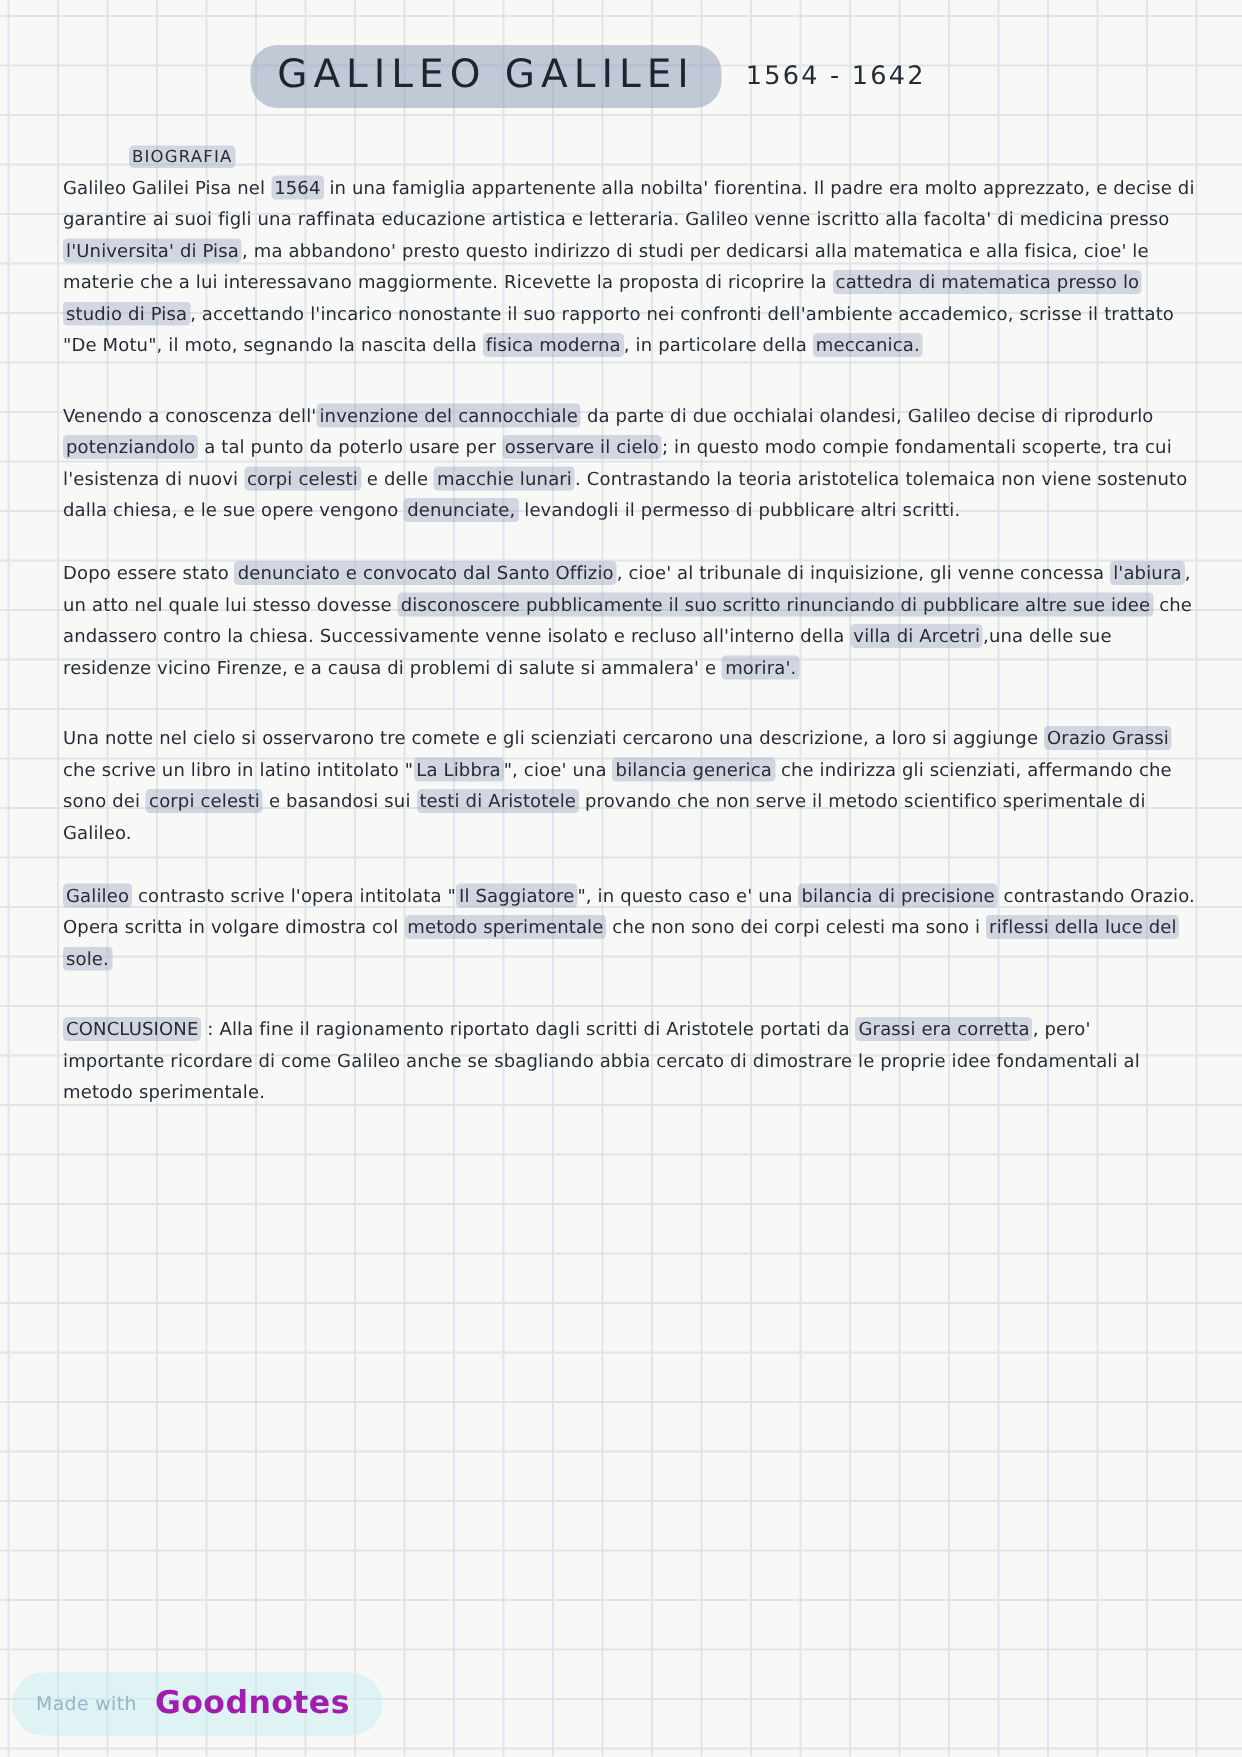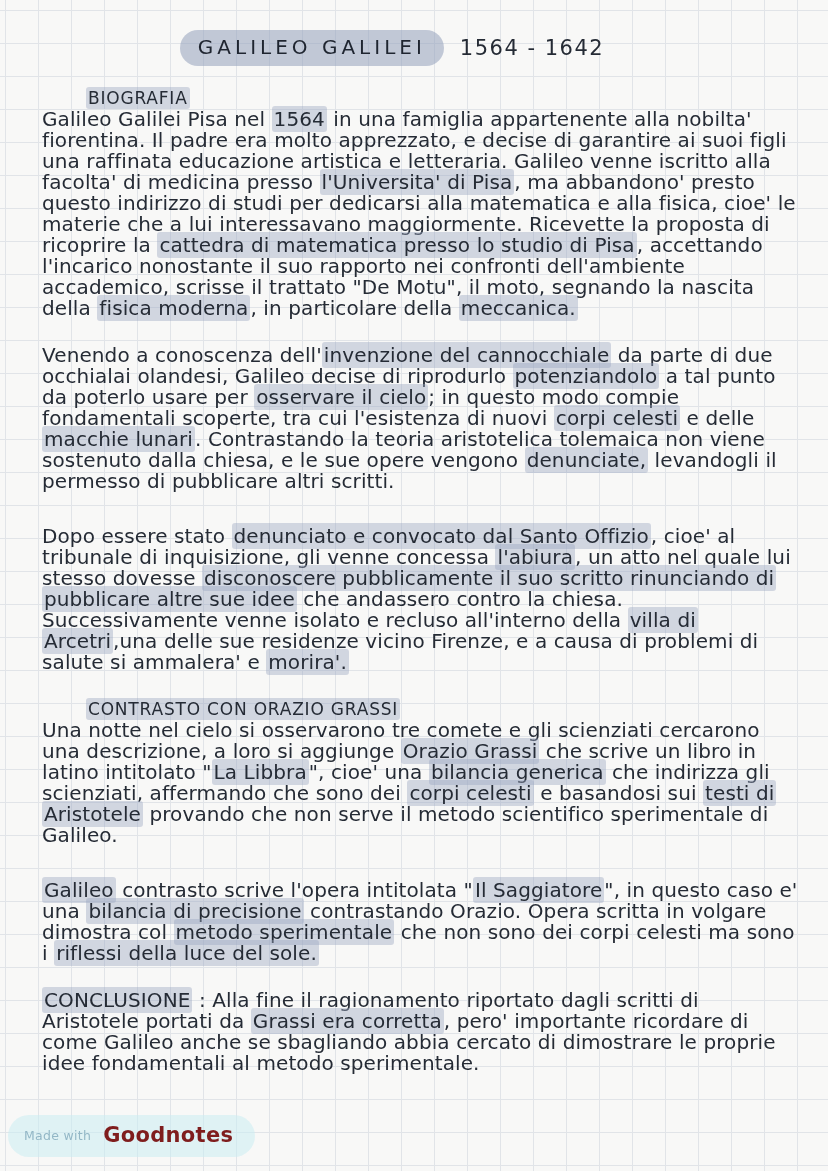--- a/index.html
+++ b/index.html
@@ -22,51 +22,51 @@
     margin-top: 30px;
     display: flex;
     justify-content: center;
     align-items: center;
     transform: translateX(-28px);
   }
   .title-pill {
     background: rgba(148,160,188,0.55);
     border-radius: 18px;
     padding: 5px 18px 7px 18px;
-    font-size: 20px;
+    font-size: 26px;
     font-weight: 500;
     letter-spacing: 4px;
     color: #1f2530;
     white-space: nowrap;
   }
   .title-dates {
     margin-left: 16px;
-    font-size: 21px;
+    font-size: 17px;
     letter-spacing: 1.5px;
     font-weight: 500;
     white-space: nowrap;
   }
 
   #sections { margin-top: 2px; }
   section { margin-top: 26px; }
   section:first-child { margin-top: 22px; }
   .heading {
-    font-size: 17px;
+    font-size: 11px;
     line-height: 21px;
     letter-spacing: 0.8px;
     font-weight: 500;
     padding-left: 44px;
   }
   p {
     margin: 0;
-    font-size: 20px;
+    font-size: 12px;
     line-height: 21px;
     letter-spacing: 0.1px;
   }
-  p.gap { margin-top: 34px; }
+  p.gap { margin-top: 21px; }
   .hl {
     background: rgba(154,166,192,0.42);
     border-radius: 3px;
     padding: 1px 2px;
     -webkit-box-decoration-break: clone;
     box-decoration-break: clone;
   }
 
   .footer-pill {
     position: absolute;
@@ -81,21 +81,21 @@
   }
   .made-with {
     font-size: 12.5px;
     font-weight: 500;
     color: #93b7c6;
     letter-spacing: 0.3px;
   }
   .brand {
     font-size: 21px;
     font-weight: 700;
-    color: #7f1d1d;
+    color: #a21caf;
     letter-spacing: 0.3px;
   }
 </style>
 </head>
 <body>
 
 <div class="sheet">
   <div class="title-row">
     <span class="title-pill">GALILEO GALILEI</span>
     <span class="title-dates">1564 - 1642</span>
@@ -103,21 +103,20 @@
   <div id="sections">
       <section>
         <div class="heading"><span class="hl">BIOGRAFIA</span></div>
         <p><span>Galileo Galilei Pisa nel </span><span class="hl">1564</span><span> in una famiglia appartenente alla nobilta' fiorentina. Il padre era molto apprezzato, e decise di garantire ai suoi figli una raffinata educazione artistica e letteraria. Galileo venne iscritto alla facolta' di medicina presso </span><span class="hl">l'Universita' di Pisa</span><span>, ma abbandono' presto questo indirizzo di studi per dedicarsi alla matematica e alla fisica, cioe' le materie che a lui interessavano maggiormente. Ricevette la proposta di ricoprire la </span><span class="hl">cattedra di matematica presso lo studio di Pisa</span><span>, accettando l'incarico nonostante il suo rapporto nei confronti dell'ambiente accademico, scrisse il trattato "De Motu", il moto, segnando la nascita della </span><span class="hl">fisica moderna</span><span>, in particolare della </span><span class="hl">meccanica.</span></p>
       </section>
       <section>
         <p><span>Venendo a conoscenza dell'</span><span class="hl">invenzione del cannocchiale</span><span> da parte di due occhialai olandesi, Galileo decise di riprodurlo </span><span class="hl">potenziandolo</span><span> a tal punto da poterlo usare per </span><span class="hl">osservare il cielo</span><span>; in questo modo compie fondamentali scoperte, tra cui l'esistenza di nuovi </span><span class="hl">corpi celesti</span><span> e delle </span><span class="hl">macchie lunari</span><span>. Contrastando la teoria aristotelica tolemaica non viene sostenuto dalla chiesa, e le sue opere vengono </span><span class="hl">denunciate,</span><span> levandogli il permesso di pubblicare altri scritti.</span></p>
         <p class="gap"><span>Dopo essere stato </span><span class="hl">denunciato e convocato dal Santo Offizio</span><span>, cioe' al tribunale di inquisizione, gli venne concessa </span><span class="hl">l'abiura</span><span>, un atto nel quale lui stesso dovesse </span><span class="hl">disconoscere pubblicamente il suo scritto rinunciando di pubblicare altre sue idee</span><span> che andassero contro la chiesa. Successivamente venne isolato e recluso all'interno della </span><span class="hl">villa di Arcetri</span><span>,una delle sue residenze vicino Firenze, e a causa di problemi di salute si ammalera' e </span><span class="hl">morira'.</span></p>
       </section>
       <section>
-        <div class="heading"><span class="hl">CONTRASTO CON ORAZIO GRASSI</span></div>
         <p><span>Una notte nel cielo si osservarono tre comete e gli scienziati cercarono una descrizione, a loro si aggiunge </span><span class="hl">Orazio Grassi</span><span> che scrive un libro in latino intitolato "</span><span class="hl">La Libbra</span><span>", cioe' una </span><span class="hl">bilancia generica</span><span> che indirizza gli scienziati, affermando che sono dei </span><span class="hl">corpi celesti</span><span> e basandosi sui </span><span class="hl">testi di Aristotele</span><span> provando che non serve il metodo scientifico sperimentale di Galileo.</span></p>
         <p class="gap"><span class="hl">Galileo</span><span> contrasto scrive l'opera intitolata "</span><span class="hl">Il Saggiatore</span><span>", in questo caso e' una </span><span class="hl">bilancia di precisione</span><span> contrastando Orazio. Opera scritta in volgare dimostra col </span><span class="hl">metodo sperimentale</span><span> che non sono dei corpi celesti ma sono i </span><span class="hl">riflessi della luce del sole.</span></p>
       </section>
       <section>
         <p><span class="hl">CONCLUSIONE</span><span> : Alla fine il ragionamento riportato dagli scritti di Aristotele portati da </span><span class="hl">Grassi era corretta</span><span>, pero' importante ricordare di come Galileo anche se sbagliando abbia cercato di dimostrare le proprie idee fondamentali al metodo sperimentale.</span></p>
       </section>
     </div>
 </div>
 
 <div class="footer-pill">

